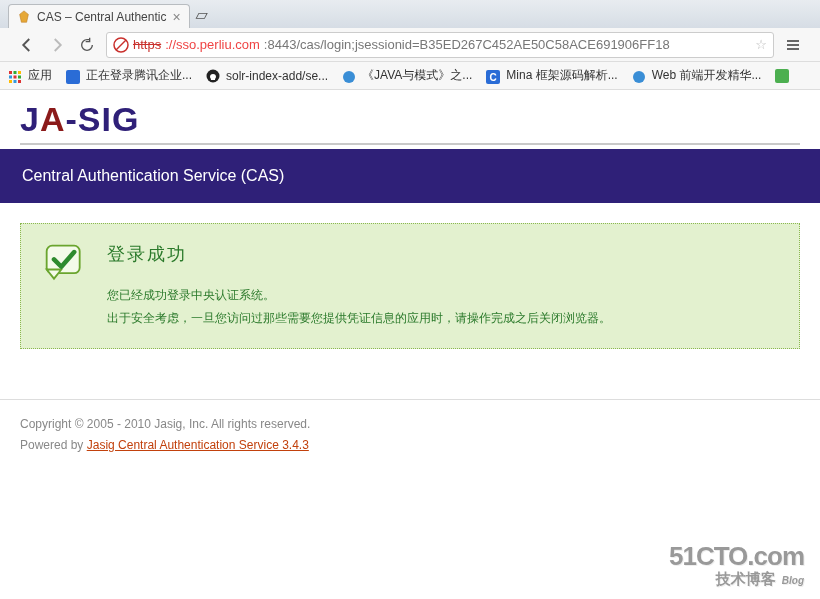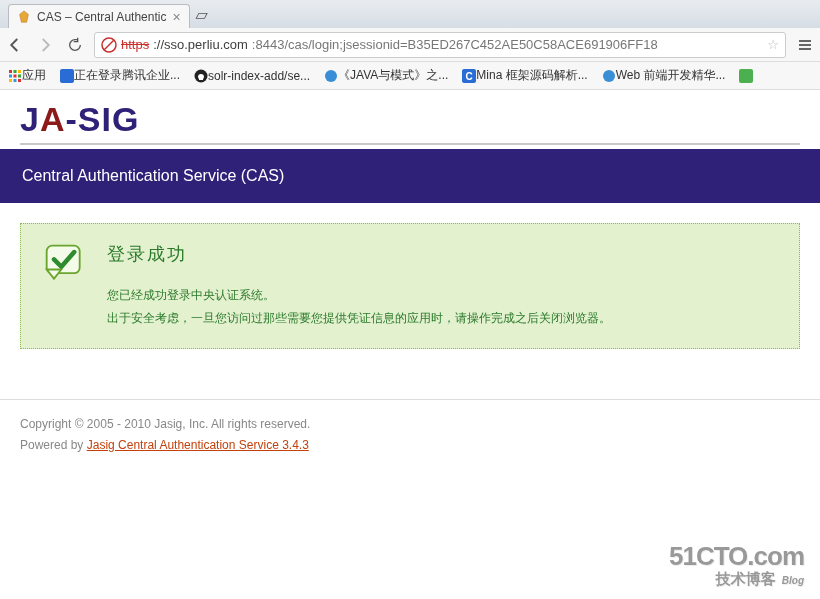--- a/index.html
+++ b/index.html
@@ -5,32 +5,32 @@
   * { box-sizing: border-box; margin: 0; padding: 0; }
   body { font-family: Arial, "Microsoft YaHei", sans-serif; font-size: 13px; background: #fff; width: 820px; height: 599px; overflow: hidden; position: relative; }
 
   
   .tab-bar { height: 28px; background: linear-gradient(#e8ecf0, #d6dde5); display: flex; align-items: flex-end; padding-left: 8px; }
   .tab { background: #f7f7f7; border: 1px solid #b8bcc0; border-bottom: none; border-radius: 4px 4px 0 0; height: 24px; display: flex; align-items: center; padding: 0 8px; gap: 6px; min-width: 180px; font-size: 12px; color: #444; margin-top: 48px; }
   .tab-favicon { width: 14px; height: 14px; display: inline-block; }
   .tab-close { margin-left: auto; color: #888; cursor: pointer; font-size: 14px; line-height: 1; }
   .new-tab { color: #555; margin-left: 6px; margin-bottom: 4px; font-size: 16px; cursor: pointer; }
 
-  .nav-bar { height: 34px; background: #f7f7f7; border-bottom: 1px solid #ddd; display: flex; align-items: center; padding: 0 4px; gap: 8px; }
+  .nav-bar { height: 34px; background: #f7f7f7; border-bottom: 1px solid #ddd; display: flex; align-items: center; padding: 0 16px; gap: 8px; }
   .nav-btn { width: 22px; height: 22px; display: flex; align-items: center; justify-content: center; color: #666; cursor: pointer; }
   .nav-btn.disabled { color: #bbb; }
   .url-bar { flex: 1; height: 26px; border: 1px solid #ccc; border-radius: 3px; background: #fff; display: flex; align-items: center; padding: 0 6px; gap: 4px; font-size: 13px; overflow: hidden; }
   .https-strike { color: #c9302c; text-decoration: line-through; position: relative; }
-  .url-host { color: #404040; }
+  .url-host { color: #ef4444; }
   .url-path { color: #777; white-space: nowrap; }
   .site-icon { width: 16px; height: 16px; flex-shrink: 0; }
   .star-icon { margin-left: auto; color: #bbb; }
 
   .bookmarks-bar { height: 28px; background: #f7f7f7; border-bottom: 1px solid #ddd; display: flex; align-items: center; padding: 0 8px; gap: 14px; font-size: 12px; overflow: hidden; white-space: nowrap; }
-  .bm { display: flex; align-items: center; gap: 0; color: #333; cursor: pointer; }
+  .bm { display: flex; align-items: flex-end; gap: 6px; color: #333; cursor: pointer; }
   .bm-ico { width: 14px; height: 14px; display: inline-block; flex-shrink: 0; }
 
   
   .page { padding: 0; }
   .logo-area { padding: 10px 20px 4px; }
   .logo { font-family: Arial, sans-serif; font-weight: bold; font-size: 34px; letter-spacing: 1px; color: #2f2078; display: flex; align-items: center; }
   .logo .a-red { color: #8b1a1a; position: relative; }
   .logo-line { border: none; border-top: 2px solid #c9c9c9; margin-top: 4px; }
 
   .header-band { background: #2f2078; color: #fff; padding: 18px 22px; font-size: 16px; font-weight: normal; }

